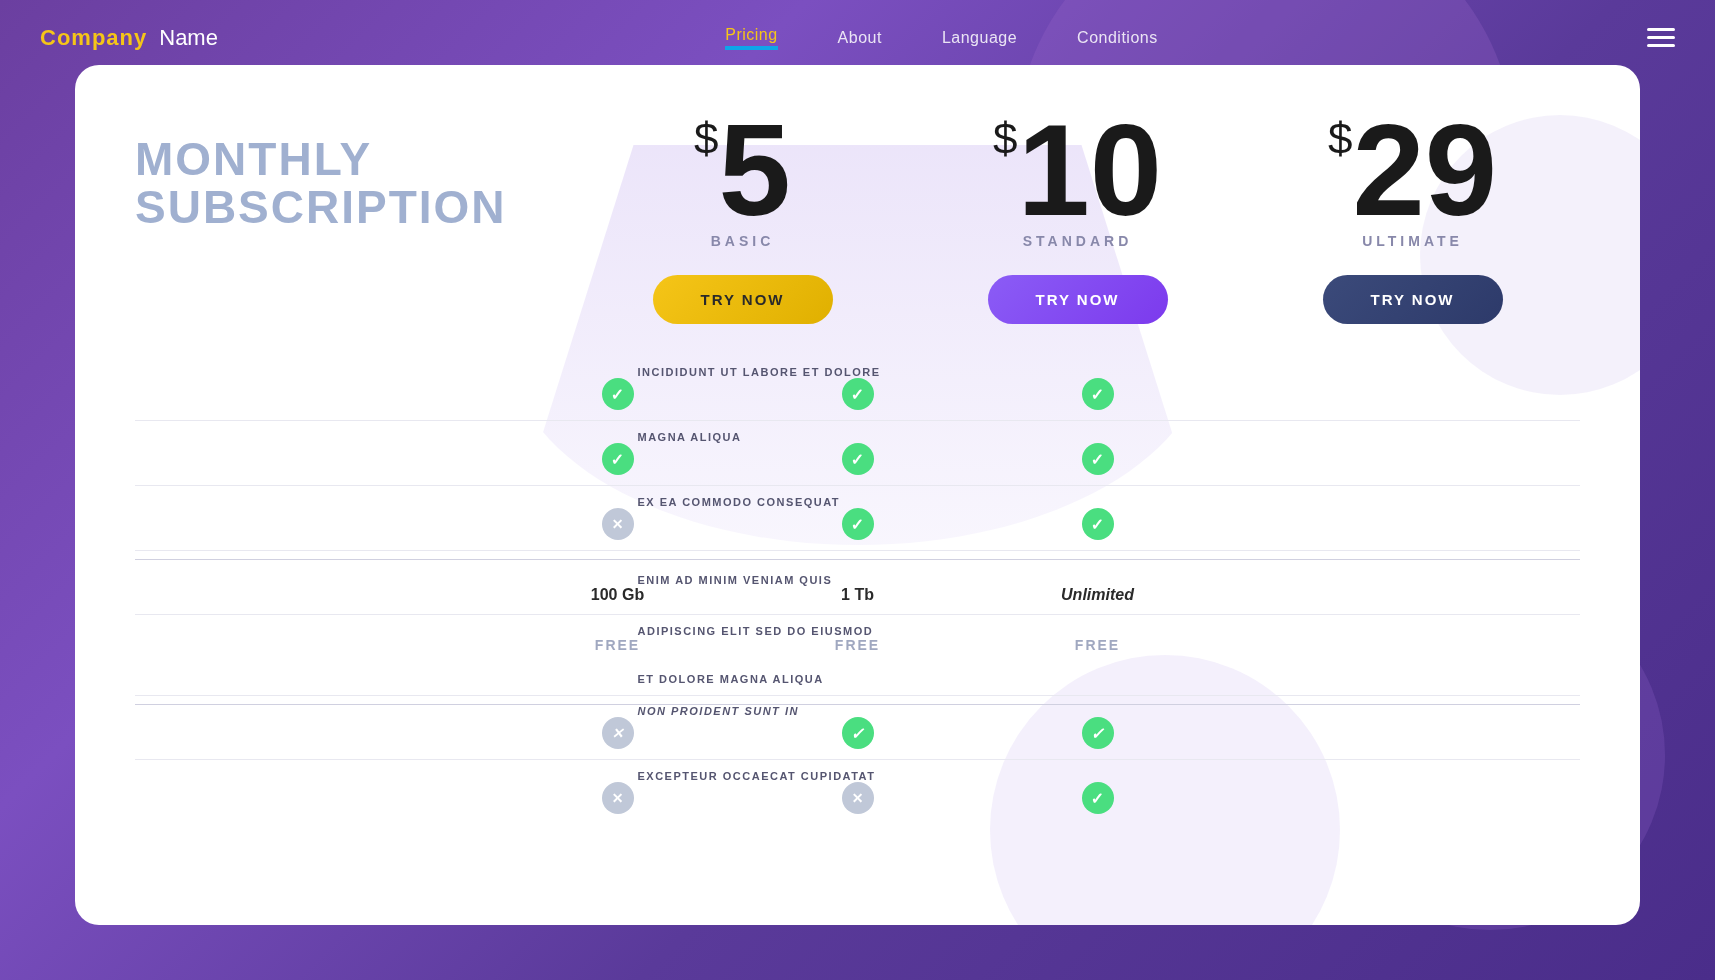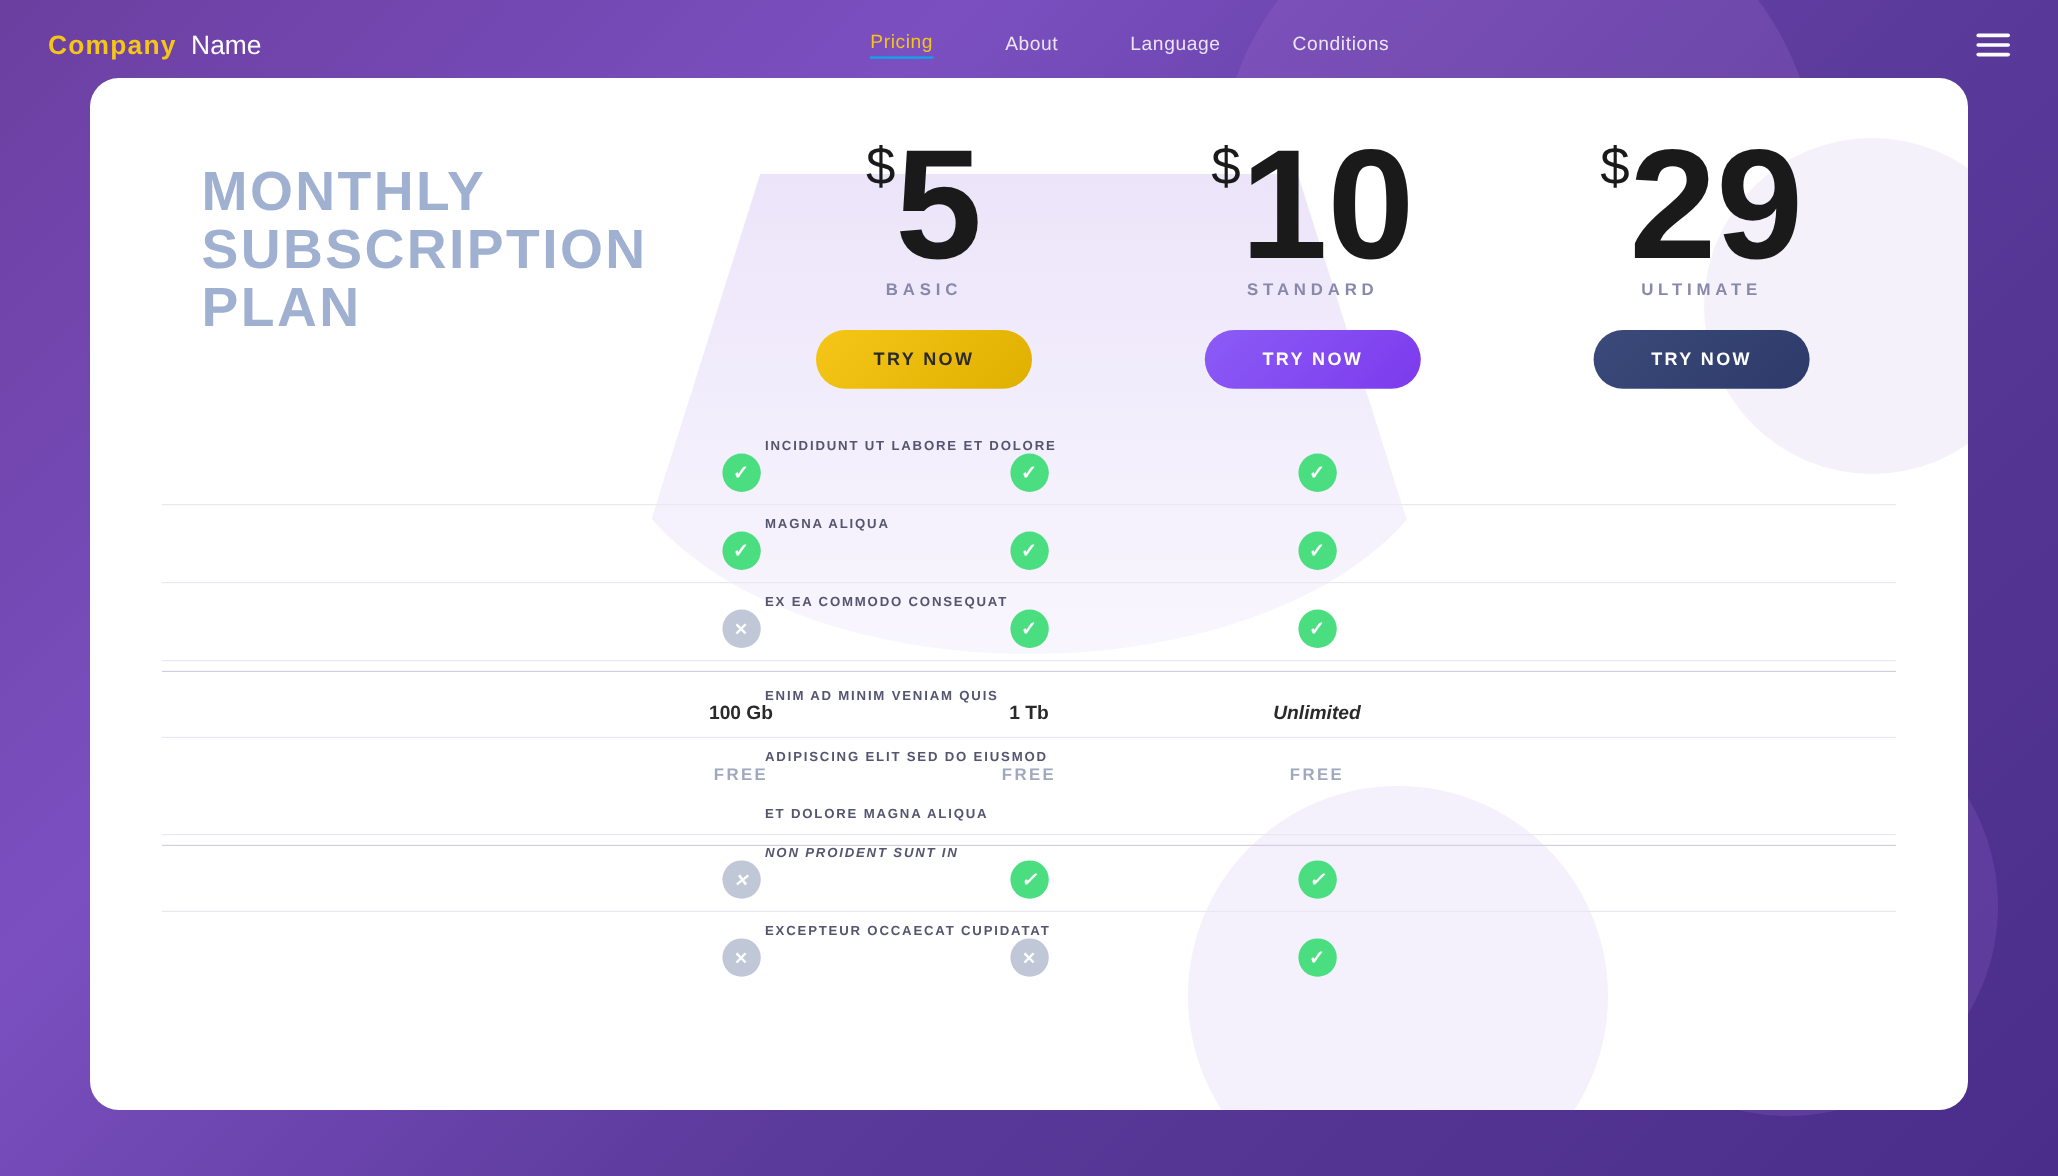--- a/index.html
+++ b/index.html
@@ -77,21 +77,21 @@
       color: #ffffff;
       font-size: 16px;
       text-decoration: none;
       opacity: 0.85;
       cursor: pointer;
       letter-spacing: 0.5px;
     }
 
     .nav-link.active {
       color: #f5c518;
-      border-bottom: 2px solid #0ea5e9;
+      border-bottom: 4px solid #0ea5e9;
       padding-bottom: 2px;
       opacity: 1;
       margin-left: 18px;
     }
 
     .nav-right {
       display: flex;
       align-items: center;
       gap: 20px;
     }
@@ -174,21 +174,20 @@
     .top-section {
       display: flex;
       align-items: flex-start;
       gap: 0;
     }
 
     .title-section {
       width: 440px;
       flex-shrink: 0;
       padding-top: 30px;
-      margin-left: 33px;
     }
 
     .monthly-title {
       font-size: 46px;
       font-weight: 900;
       color: #a0b0d0;
       line-height: 1.05;
       letter-spacing: 2px;
       text-transform: uppercase;
     }
@@ -405,21 +404,20 @@
   <div class="card-bg-circle1"></div>
   <div class="card-bg-circle2"></div>
 
   <div class="card-content">
 
     <div class="top-section">
       <div class="title-section">
         <div class="monthly-title">
           <span>MONTHLY</span><br>
           <span>SUBSCRIPTION</span><br>
-          <span>PLAN</span>
         </div>
       </div>
 
       <div class="pricing-columns">
 
         <div class="pricing-col">
           <div class="price-display">
             <span class="price-symbol">$</span>
             <span class="price-amount">5</span>
           </div>

